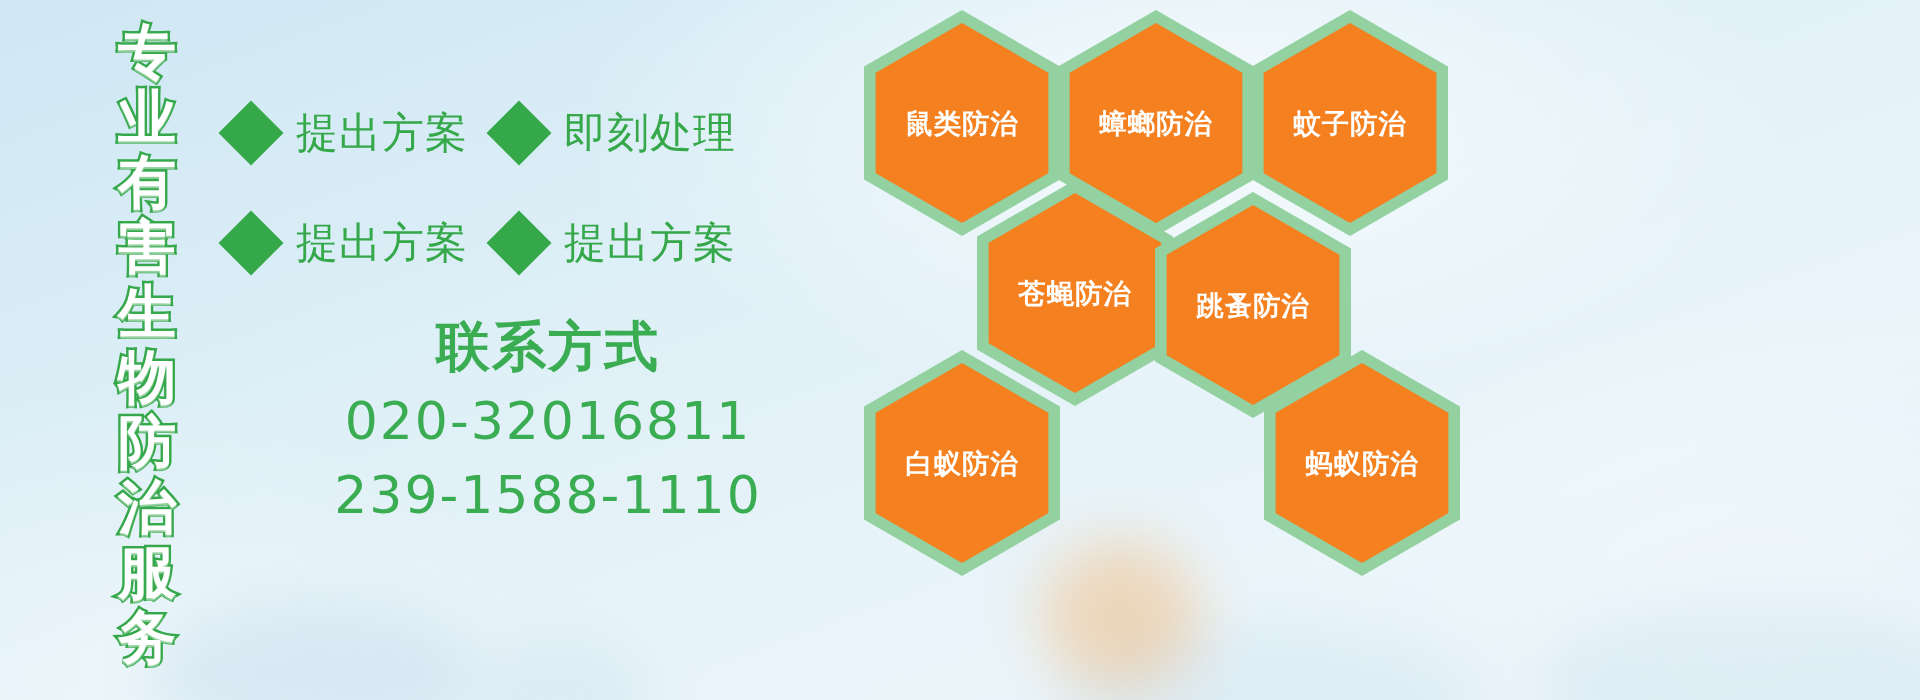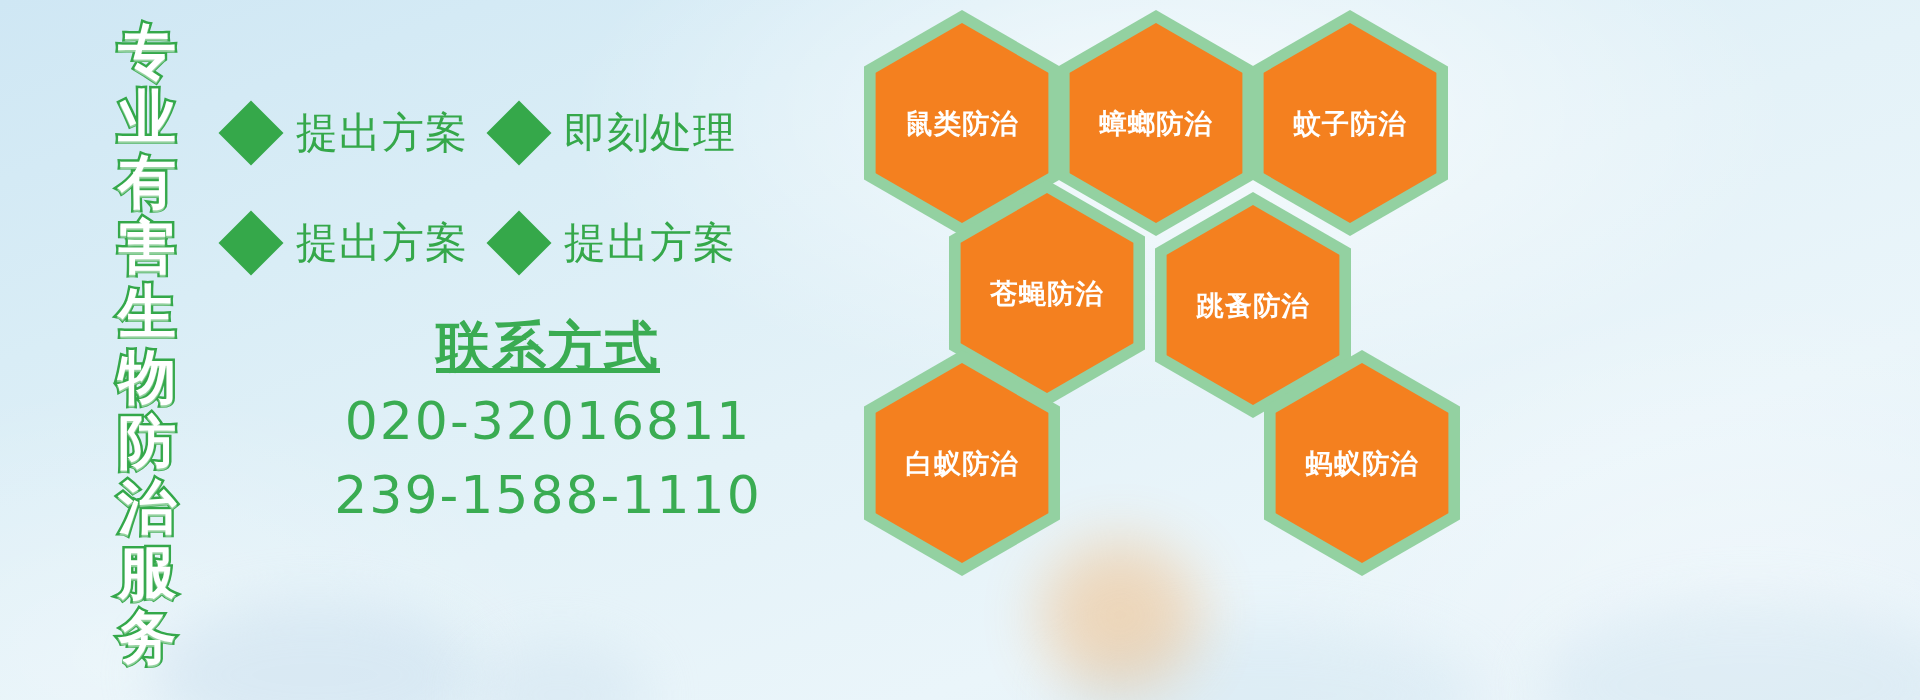--- a/index.html
+++ b/index.html
@@ -74,21 +74,20 @@
   
   #contact {
     position:absolute; left:228px; top:310px; width:640px;
     text-align:center;
     font-family:"DejaVu Sans", sans-serif;
     color:#3aac52;
   }
   #contact-title {
     font-weight:bold; font-size:54px; line-height:74px;
     letter-spacing:2px;
-    text-decoration:underline;
   }
   .phone {
     font-size:52px; line-height:74px; letter-spacing:2px;
     font-weight:normal;
     color:#3aac52;
   }
 
   
   #honeycomb {
     position:absolute; left:856px; top:0px; width:620px; height:580px;
@@ -113,21 +112,21 @@
     font-weight:bold;
     font-size:31px; line-height:34px;
     color:#ffffff; letter-spacing:1px;
     white-space:nowrap;
   }
 
   
   .hex-0 { left:8px;   top:10px; }
   .hex-1 { left:202px; top:10px; }
   .hex-2 { left:396px; top:10px;text-align:center; }
-  .hex-3 { left:93px; top:180px; }
+  .hex-3 { left:121px; top:180px; }
   .hex-4 { left:299px; top:192px; }
   .hex-5 { left:8px;   top:350px; }
   .hex-6 { left:202px; top:350px; }
   .hex-7 { left:408px; top:350px; }
 </style>
 </head>
 <body>
 
 <div id="banner">
 

